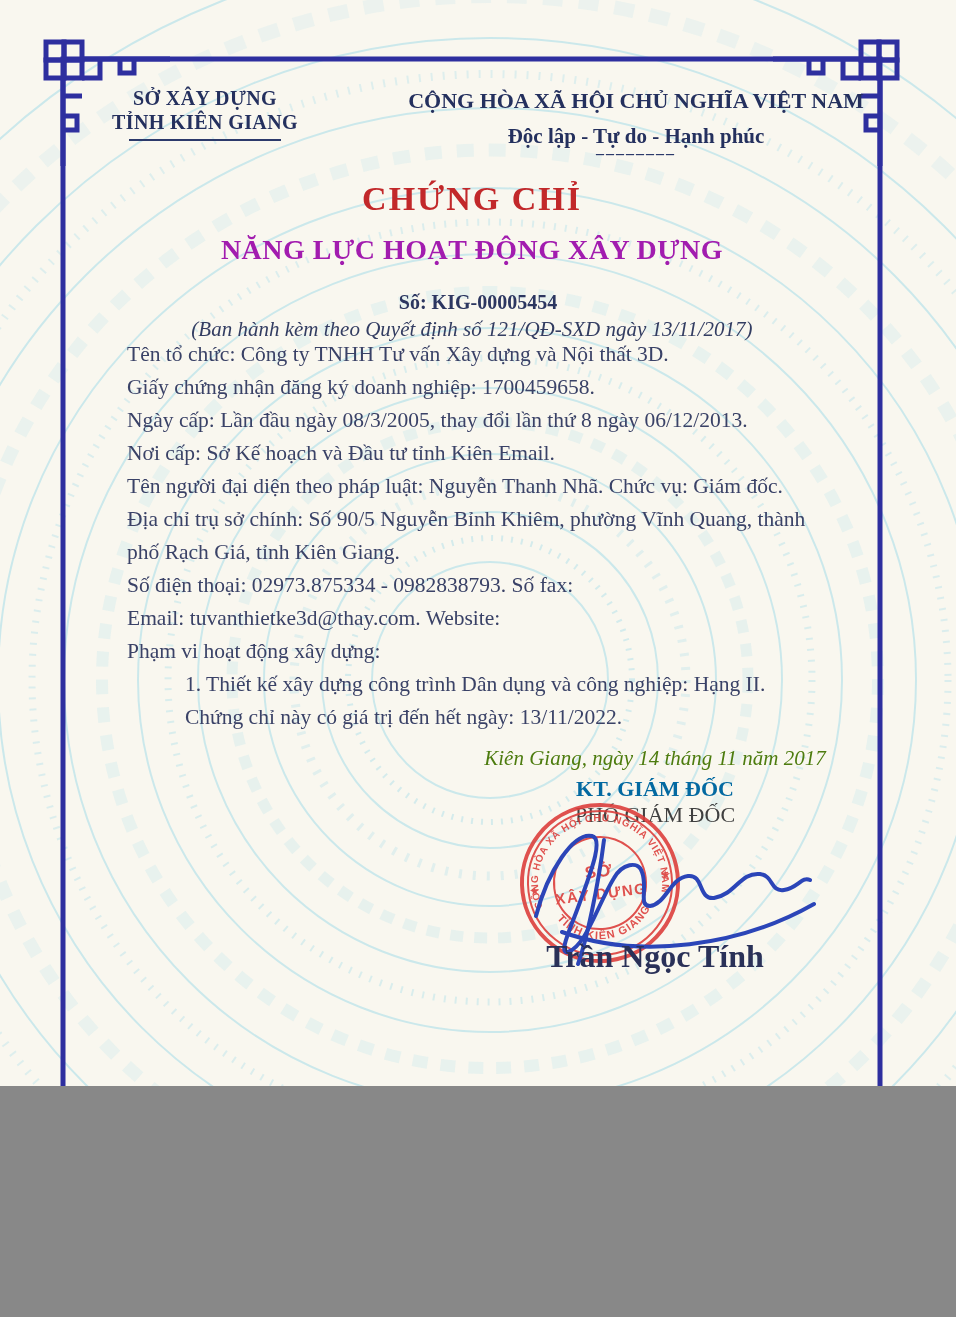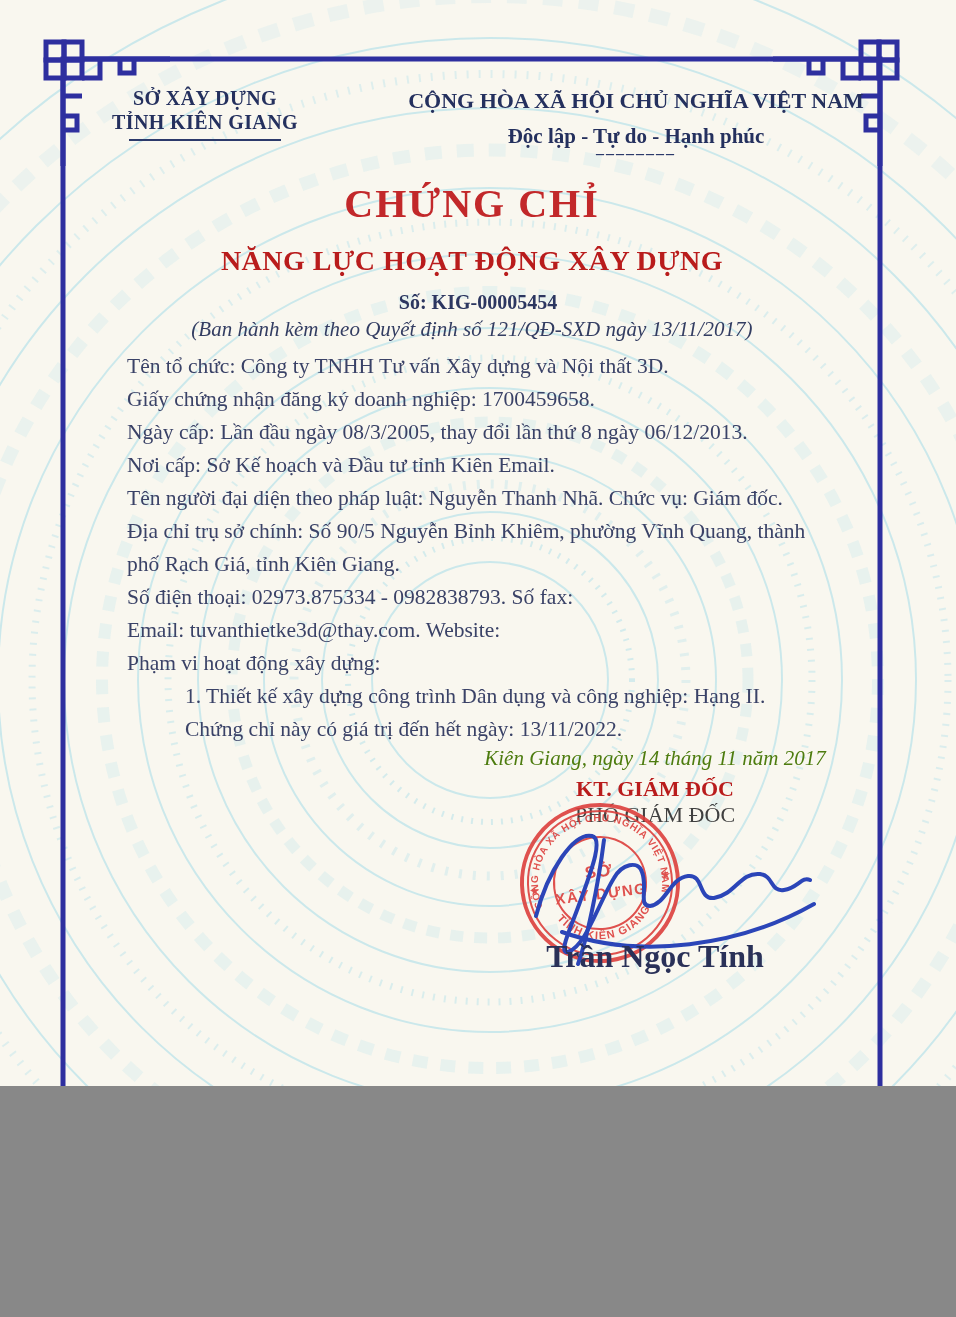--- a/index.html
+++ b/index.html
@@ -19,33 +19,33 @@
 
   
   .hdr-left{left:80px;top:86px;width:250px;text-align:center;color:#24305e;font-weight:bold;font-size:20px;line-height:24px;letter-spacing:.4px;}
   .hdr-left .rule{width:152px;height:2px;background:#2c3a6b;margin:5px auto 0;}
   .hdr-right{left:398px;top:88px;width:476px;text-align:center;color:#24305e;font-weight:bold;}
   .hdr-right .l1{font-size:22px;line-height:26px;}
   .hdr-right .l2{font-size:21px;line-height:26px;margin-top:9px;}
   .hdr-right .dashes{font-size:16px;line-height:10px;letter-spacing:2px;color:#2c3a6b;}
 
   
-  .title-main{left:63px;top:180px;width:818px;text-align:center;color:#c2282a;font-weight:bold;font-size:40px;letter-spacing:2px;}
-  .title-sub{left:63px;top:234px;width:818px;text-align:center;color:#b91c1c;font-weight:bold;font-size:28px;letter-spacing:.5px;margin-top:11px;}
+  .title-main{left:63px;top:180px;width:818px;text-align:center;color:#c2282a;font-weight:bold;font-size:34px;letter-spacing:2px;}
+  .title-sub{left:63px;top:234px;width:818px;text-align:center;color:#a21caf;font-weight:bold;font-size:28px;letter-spacing:.5px;}
   .cert-no{left:69px;top:291px;width:818px;text-align:center;color:#2c3660;font-weight:bold;font-size:20px;}
   .cert-note{left:63px;top:317px;width:818px;text-align:center;color:#333d62;font-style:italic;font-size:21px;}
 
   
-  .body-block{left:127px;top:350px;width:708px;font-size:21.5px;line-height:33px;color:#3a4267;}
+  .body-block{left:127px;top:338px;width:708px;font-size:21.5px;line-height:33px;color:#3a4267;}
   .body-line{min-height:33px;}
   .body-line.indent{padding-left:58px;}
 
   
   .sign-date{left:430px;top:746px;width:450px;text-align:center;font-style:italic;font-size:21px;color:#4d7c0f;}
-  .sign-t1{left:430px;top:776px;width:450px;text-align:center;font-weight:bold;font-size:22px;color:#b91c1c;}
+  .sign-t1{left:430px;top:776px;width:450px;text-align:center;font-weight:bold;font-size:22px;color:#0369a1;}
   .sign-t2{left:430px;top:802px;width:450px;text-align:center;font-weight:normal;font-size:22px;color:#404040;}
   .sign-name{left:520px;top:938px;width:270px;text-align:center;font-weight:bold;font-size:32px;color:#2a3158;}
 
   .stamp-wrap{left:510px;top:793px;width:180px;height:180px;opacity:.88;}
   .sig-wrap{left:500px;top:808px;width:330px;height:165px;}
 </style>
 </head>
 <body>
 
 <div class="page">

